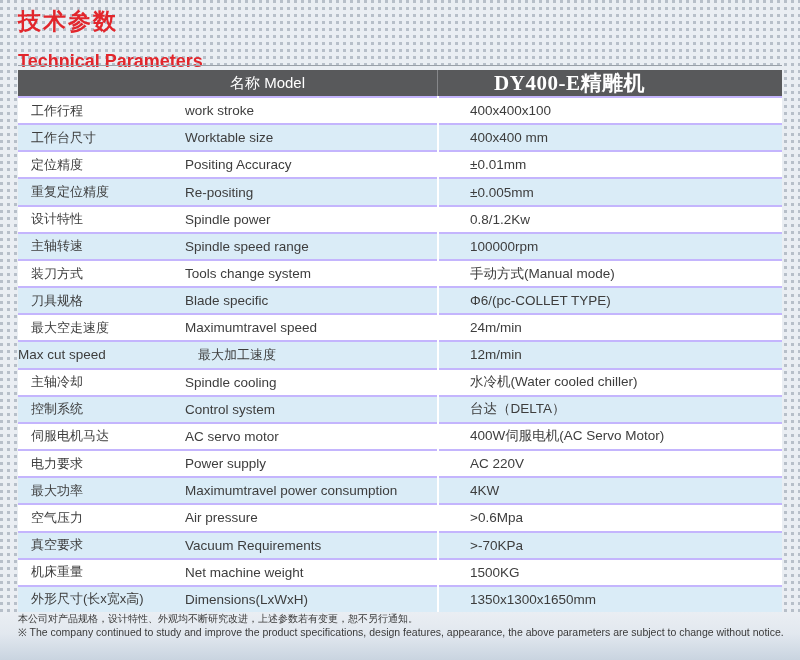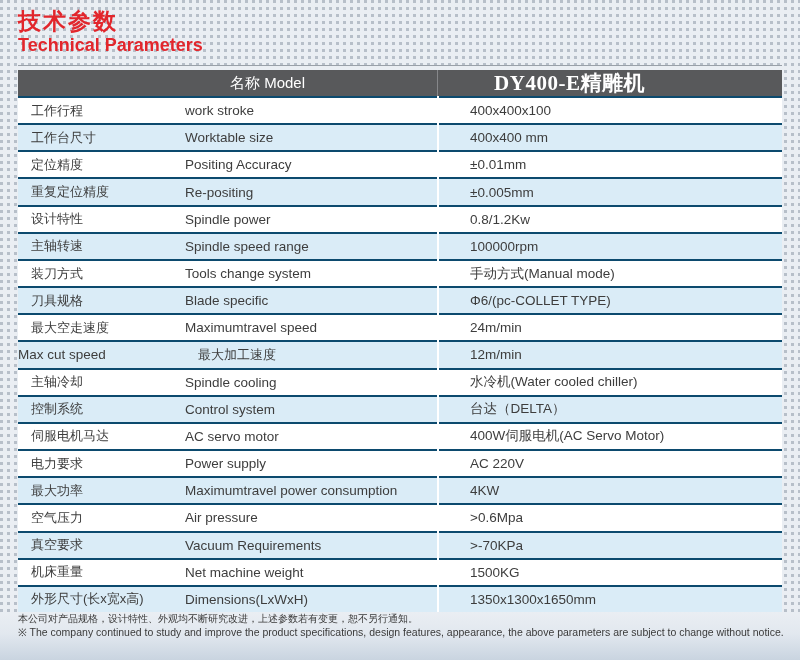--- a/index.html
+++ b/index.html
@@ -9,36 +9,36 @@
   .page {
     position:relative; width:800px; height:660px; overflow:hidden;
     background-color:#eaeef3;
     background-image: conic-gradient(at 3px 3px, rgba(0,0,0,0) 270deg, #b7bfc9 270deg);
     background-size:7px 7px;
   }
 
   
   .titles { position:absolute; left:18px; top:8px; }
   .title-cn { font-size:23px; font-weight:bold; color:#e2262c; letter-spacing:2px; line-height:26px; }
-  .title-en { font-size:18px; font-weight:bold; color:#e2262c; line-height:21px; margin-top:1px;text-align:center; }
+  .title-en { font-size:18px; font-weight:bold; color:#e2262c; line-height:21px; margin-top:17px;text-align:center; }
 
   .top-rule { position:absolute; left:18px; top:65px; width:764px; height:1px; background:#99a0a8; }
 
   
   .table-wrap { position:absolute; left:18px; top:70px; width:764px; height:542px; background:#fff; }
 
   .thead { display:flex; height:26px; background:#58595b; position:relative; }
   .th { display:flex; align-items:center; justify-content:center; color:#fff; }
   .th-model { width:419px; font-size:15px; padding-left:80px; }
   .th-machine { width:345px; font-size:21px; font-weight:bold; padding-right:80px;
                 font-family:"Liberation Serif", serif; letter-spacing:0.5px; }
   .thead-divider { position:absolute; left:419px; top:0; width:1px; height:100%; background:#86878a; }
 
   .tbody { display:flex; flex-direction:column; height:516px; position:relative; }
-  .row { flex:1; display:grid; grid-template-columns:167px 252px 345px; background:#fff; border-top:2px solid #0c4a6e; }
+  .row { flex:1; display:grid; grid-template-columns:167px 252px 345px; background:#fff; border-top:2px solid #c4b5fd; }
   .row.alt { background:#daecf7; }
   .cell { display:flex; align-items:center; color:#3d3d3d; overflow:hidden; white-space:nowrap; }
   .cell.cn  { padding-left:13px; font-size:13px; }
   .cell.en  { font-size:13.5px; }
   .cell.val { padding-left:33px; font-size:13.5px; }
   .col-divider { position:absolute; left:419px; top:0; bottom:0; width:2px; background:#fff; }
 
   
   .lower {
     position:absolute; left:0; top:612px; width:800px; height:48px;

